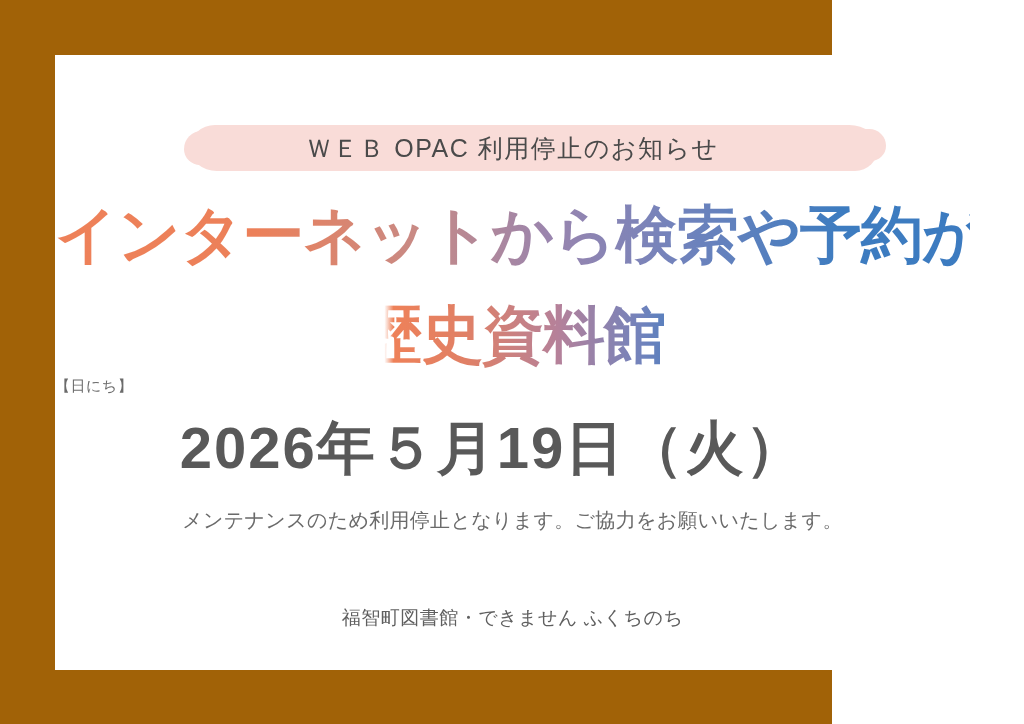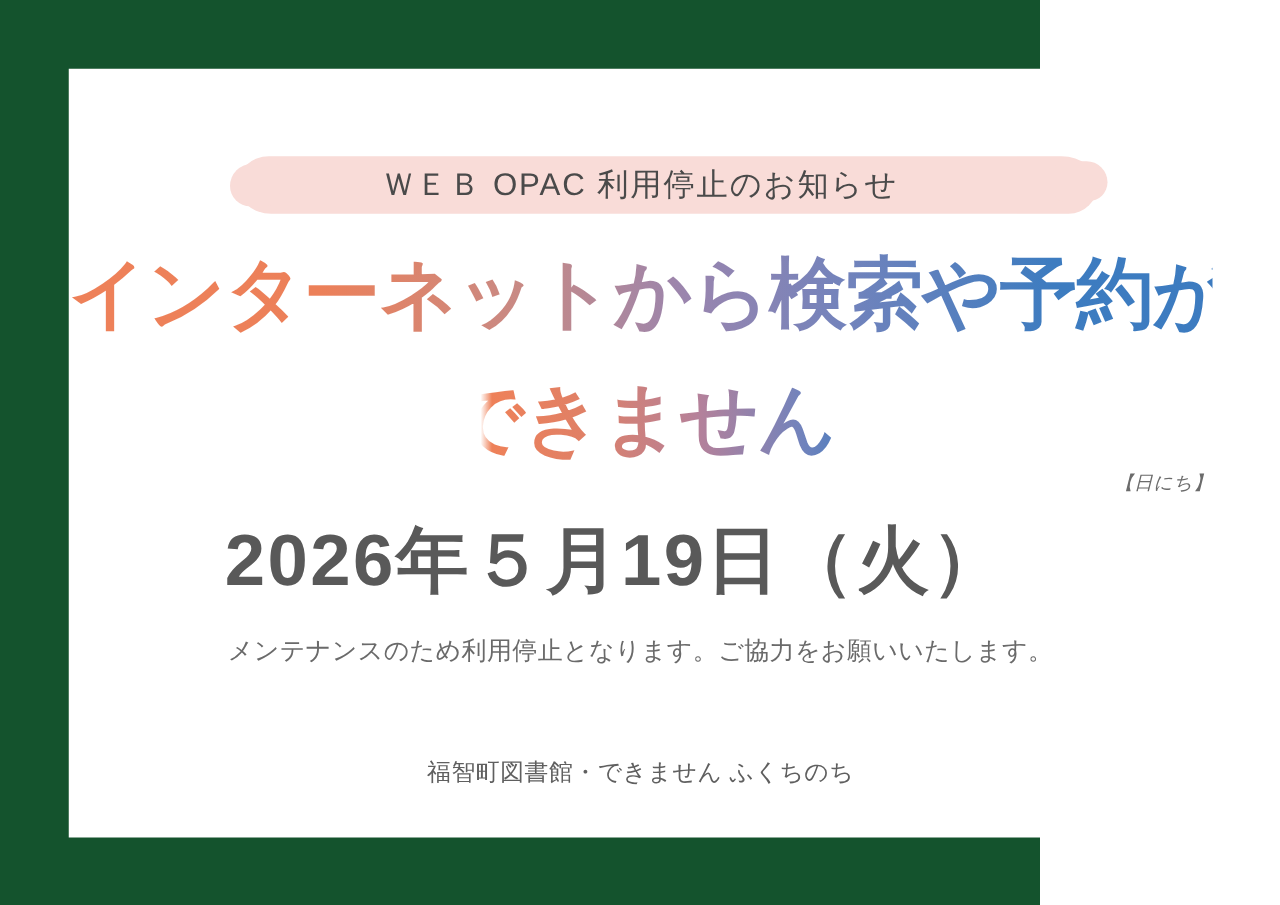--- a/index.html
+++ b/index.html
@@ -12,21 +12,21 @@
     overflow: hidden;
     font-family: "Liberation Sans", "DejaVu Sans", sans-serif;
     background: #ffffff;
   }
 
   
   .poster {
     position: relative;
     width: 832px;
     height: 724px;
-    background: #14532d;
+    background: #a16207;
     box-sizing: border-box;
   }
 
   
   .panel {
     position: absolute;
     left: 55px;
     top: 55px;
     width: 915px;
     height: 615px;
@@ -129,25 +129,24 @@
       transparent 100%
     );
   }
 
   
   .date-label {
     position: absolute;
     left: 0;
     top: 322px;
     width: 915px;
-    text-align: right;
+    text-align: left;
     font-size: 15px;
     color: #6B6B6B;
     letter-spacing: 0.5px;
-    font-style: italic;
   }
   .date-main {
     position: absolute;
     left: 0;
     top: 355px;
     width: 915px;
     text-align: center;
     font-size: 58px;
     font-weight: bold;
     color: #595959;
@@ -189,21 +188,21 @@
 <div class="poster">
   <div class="panel">
 
     <div class="header-wrap">
       <div class="header-band"></div>
       <div class="header-text">ＷＥＢ OPAC  利用停止のお知らせ</div>
     </div>
 
     <div class="headline headline-1">インターネットから検索や予約が</div>
 
-    <div class="headline headline-2">できません</div>
+    <div class="headline headline-2">歴史資料館</div>
 
     <div class="date-label">【日にち】</div>
 
     <div class="date-main">2026年５月19日（火）</div>
 
     <div class="note">メンテナンスのため利用停止となります。ご協力をお願いいたします。</div>
 
     <div class="footer">福智町図書館・できません ふくちのち</div>
 
   </div>

